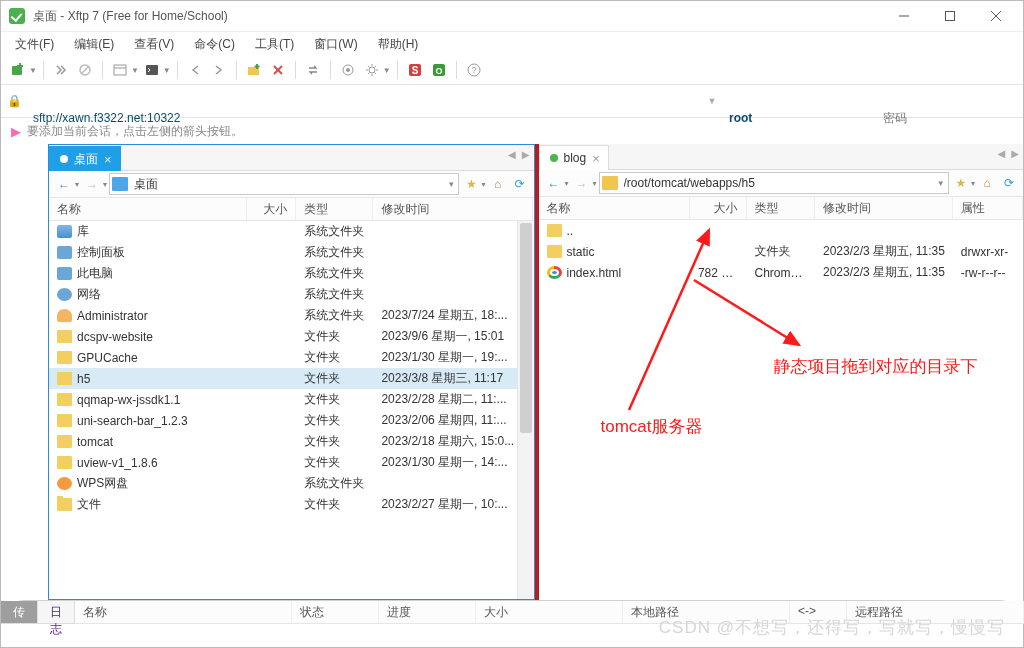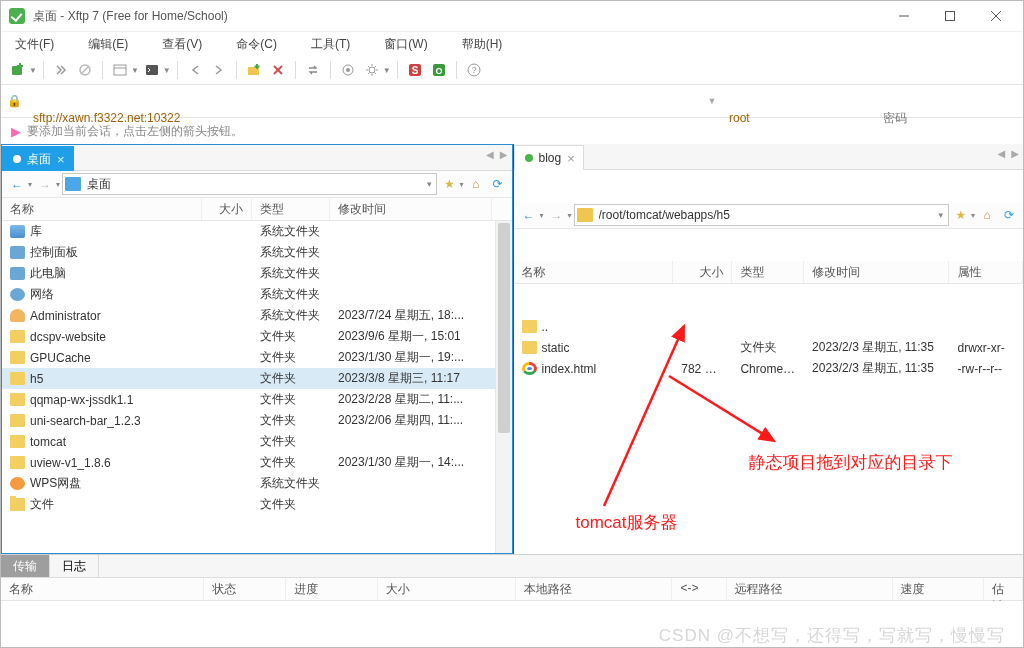--- a/index.html
+++ b/index.html
@@ -3,41 +3,41 @@
 <meta charset="utf-8">
 <style>
   html,body{margin:0;padding:0;font-family:"Microsoft YaHei","Segoe UI",sans-serif;font-size:12px;color:#333;background:#fff;overflow:hidden;}
   .window{width:1024px;height:648px;border:1px solid #bbb;box-sizing:border-box;display:flex;flex-direction:column;position:relative;}
   .titlebar{height:30px;display:flex;align-items:center;padding:0 4px 0 8px;border-bottom:1px solid #eee;}
   .titlebar .icon{width:16px;height:16px;background:#4caf50;border-radius:3px;margin-right:8px;position:relative;}
   .titlebar .icon::after{content:"";position:absolute;left:4px;top:3px;width:5px;height:8px;border:2px solid #fff;border-top:0;border-left:0;transform:rotate(40deg);}
   .title{flex:1;color:#555;}
   .winctl{width:46px;height:30px;display:flex;align-items:center;justify-content:center;color:#555;}
   .winctl svg{width:10px;height:10px;}
-  .menubar{height:24px;display:flex;align-items:center;padding:0 6px;gap:18px;font-size:12px;color:#444;}
+  .menubar{height:24px;display:flex;align-items:center;padding:0 6px;gap:4px;font-size:12px;color:#444;}
   .menubar .mi{padding:2px 8px;border-radius:2px;}
   .toolbar{height:28px;display:flex;align-items:center;padding:0 6px;gap:2px;border-bottom:1px solid #e4e4e4;}
   .tbtn{width:22px;height:22px;display:flex;align-items:center;justify-content:center;border-radius:2px;color:#777;}
   .tbtn.on{color:#3b8e3b;}
   .tsep{width:1px;height:18px;background:#ddd;margin:0 4px;}
   .drop{font-size:8px;color:#888;margin-left:-2px;}
   .tbtn svg{width:16px;height:16px}
   .addrrow{height:28px;display:flex;align-items:center;padding:2px 6px;gap:6px;border-bottom:1px solid #e4e4e4;}
   .addrrow .lock{width:16px;text-align:center;color:#e7b100;}
-  .addrrow input{height:20px;border:none;background:transparent;color:#a16207;font-size:12px;padding:0 4px;outline:none;margin-top:33px;}
+  .addrrow input{height:20px;border:none;background:transparent;color:#0c4a6e;font-size:12px;padding:0 4px;outline:none;margin-top:33px;}
   .addrrow input.addr{flex:1;}
-  .addrrow input.user{width:140px;}
+  .addrrow input.user{width:140px;font-weight:bold;}
   .addrrow input.pwd{width:130px;}
   .addrrow .dd{width:14px;color:#aaa;font-size:9px;text-align:center;}
   .hint{height:26px;display:flex;align-items:center;padding:0 10px;color:#888;gap:6px;}
   .hint .flag{color:#ff69b4;font-size:13px;}
-  .panes{flex:1 1 auto;display:flex;min-height:0;}
+  .panes{flex:1 1 auto;display:flex;min-height:0;padding-left:47px;}
   .pane{flex:1 1 50%;display:flex;flex-direction:column;min-width:0;position:relative;}
   .pane.left{border:1px solid #2a8dd4;}
-  .pane.right{border-left:1px solid #b91c1c;gap:32px;}
+  .pane.right{border-left:4px solid #b91c1c;}
   .tabs{height:25px;display:flex;align-items:flex-end;background:#f6f6f6;border-bottom:1px solid #dcdcdc;position:relative}
   .tab{height:24px;display:flex;align-items:center;padding:0 8px 0 10px;font-size:12px;gap:6px;border:1px solid #dcdcdc;border-bottom:none;background:#fff;position:relative;top:1px;}
   .tab.active-blue{background:#1e9fe8;color:#fff;border-color:#1e9fe8;}
   .tab .dot{width:8px;height:8px;border-radius:50%;}
   .tab .close{font-size:13px;opacity:.85}
   .tabnav{position:absolute;right:4px;top:4px;display:flex;gap:6px;color:#aaa;font-size:10px}
   .navrow{height:26px;display:flex;align-items:center;padding:0 4px;gap:2px;border-bottom:1px solid #e6e6e6;background:#fcfcfc;}
   .nvbtn{width:22px;height:22px;display:flex;align-items:center;justify-content:center;color:#2a8dd4;border-radius:2px;}
   .nvbtn.dim{color:#bbb;}
   .pathbox{flex:1;height:20px;display:flex;align-items:center;border:1px solid #c9c9c9;background:#fff;padding:0 2px;gap:4px;}
@@ -62,28 +62,28 @@
   .f-folder::before{content:"";position:absolute;top:-3px;left:0;width:6px;height:3px;background:#f3cf62;border-radius:1px 1px 0 0;}
   .f-pc{background:#6aa7d6;border-radius:2px;}
   .f-net{background:#6aa7d6;border-radius:50%;}
   .f-user{background:#f3b562;border-radius:50% 50% 2px 2px;}
   .f-wps{background:#f59a3e;border-radius:50%;}
   .f-chrome{border-radius:50%;background:conic-gradient(#ea4335 0 120deg,#34a853 120deg 240deg,#fbbc05 240deg 360deg);position:relative;}
   .f-chrome::after{content:"";position:absolute;inset:3px;border-radius:50%;background:#4285f4;border:2px solid #fff;}
   .left .cname{width:200px}.left .csize{width:50px;text-align:right}.left .ctype{width:78px}.left .cmod{width:162px}
   .right .cname{width:176px}.right .csize{width:64px;text-align:right}.right .ctype{width:78px}.right .cmod{width:160px}.right .cattr{width:80px}
   .annot{position:absolute;color:#ff1a1a;font-size:17px;font-weight:500;pointer-events:none;}
-  .bottom{border-top:1px solid #d0d0d0;display:flex;flex-direction:column;}
+  .bottom{border-top:1px solid #d0d0d0;display:flex;flex-direction:row;border-radius:24px;}
   .btabs{height:22px;display:flex;background:#f6f6f6;border-bottom:1px solid #dcdcdc}
-  .btab{padding:3px 12px;font-size:12px;color:#000000;border-right:1px solid #dcdcdc}
+  .btab{padding:3px 12px;font-size:12px;color:#4c1d95;border-right:1px solid #dcdcdc}
   .btab.active{background:#9e9e9e;color:#fff;}
   .bcols{height:22px;display:flex;background:#fcfcfc;border-bottom:1px solid #e6e6e6;color:#555}
   .bcols div{padding:3px 8px;border-right:1px solid #eee}
   .bbody{height:46px;background:#fff;}
-  .watermark{position:absolute;right:18px;bottom:0;color:#d6d6d6;font-size:17px;letter-spacing:1px;pointer-events:none;}
+  .watermark{position:absolute;right:18px;bottom:8px;color:#d6d6d6;font-size:17px;letter-spacing:1px;pointer-events:none;}
   .scrolltrack{position:absolute;right:0;top:0;bottom:0;width:16px;background:#f3f3f3;border-left:1px solid #e6e6e6}
   .scrollthumb{position:absolute;right:2px;width:12px;background:#cfcfcf;border-radius:2px}
 </style>
 </head>
 <body>
 
 <div class="window">
 
   <div class="titlebar">
     <div class="icon"></div>
@@ -383,20 +383,21 @@
           </div>
           <div class="row">
             <div class="c cname">
               <span class="iconcell">
                 <span class="fic f-folder"></span>
                 <span>tomcat</span>
               </span>
             </div>
             <div class="c csize"></div>
             <div class="c ctype">文件夹</div>
+            <div class="c cmod">2023/2/18 星期六, 15:0...</div>
           </div>
           <div class="row">
             <div class="c cname">
               <span class="iconcell">
                 <span class="fic f-folder"></span>
                 <span>uview-v1_1.8.6</span>
               </span>
             </div>
             <div class="c csize"></div>
             <div class="c ctype">文件夹</div>
@@ -415,20 +416,21 @@
           </div>
           <div class="row">
             <div class="c cname">
               <span class="iconcell">
                 <span class="fic f-folder"></span>
                 <span>文件</span>
               </span>
             </div>
             <div class="c csize"></div>
             <div class="c ctype">文件夹</div>
+            <div class="c cmod">2023/2/27 星期一, 10:...</div>
           </div>
         </div>
     </div>
 
     <div class="pane right">
       <div class="tabs">
         <div class="tab">
           <span class="dot" style="background:#4ab54a"></span>
           <span>blog</span>
           <span class="close" style="color:#888">×</span>

